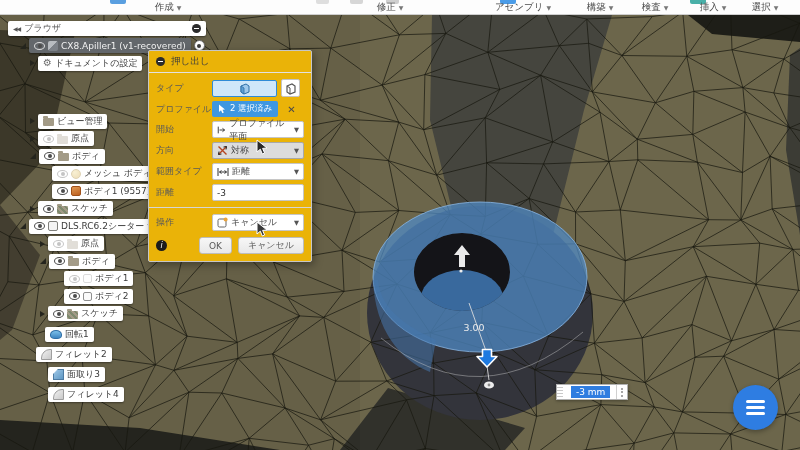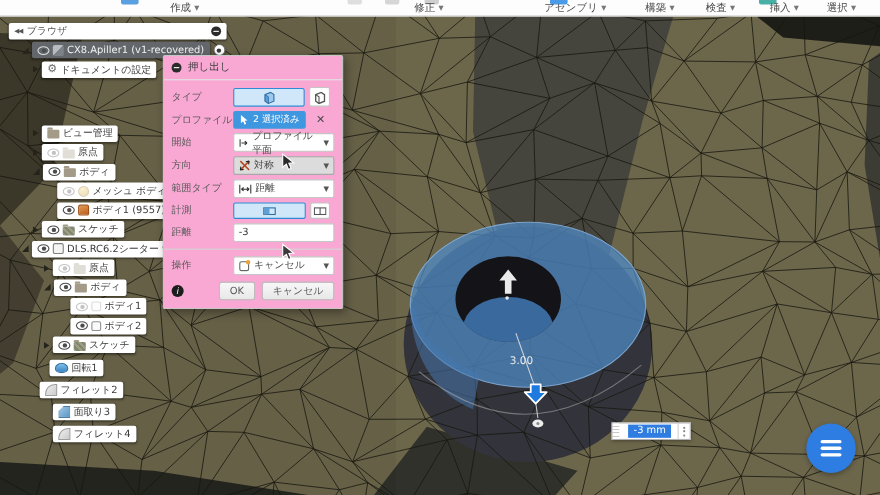--- a/index.html
+++ b/index.html
@@ -56,21 +56,21 @@
   .ico-fil { width:11px; height:11px; background:linear-gradient(135deg,#f2f2f2,#c9c9c9); border:1px solid #9e9e9e;
              border-top-left-radius:9px; }
   .ico-cha { width:11px; height:11px; background:linear-gradient(135deg,#9ec7e6,#5e97c4); border:1px solid #4d7ba3;
              clip-path:polygon(45% 0,100% 0,100% 100%,0 100%,0 45%); }
   .radio { width:11px; height:11px; border-radius:50%; background:#fff; border:1px solid #6b6b6b;
            box-shadow:0 1px 2px rgba(0,0,0,.4); position:relative; flex:none; }
   .radio::after { content:''; position:absolute; left:50%; top:50%; transform:translate(-50%,-50%);
                   width:4px; height:4px; border-radius:50%; background:#3a3a3a; }
 
   
-  #dialog { position:absolute; left:148px; top:50px; width:164px; background:#f9a8d4;
+  #dialog { position:absolute; left:148px; top:50px; width:164px; background:#eab308;
             border:1px solid #c6c6c6; border-radius:2px; box-shadow:2px 3px 9px rgba(0,0,0,.35);
             z-index:25; font-size:9px; color:#4a4a4a; }
   .dlg-h { display:flex; align-items:center; gap:6px; padding:4px 7px; border-bottom:1px solid #e2e2e2;
            font-size:9.5px; color:#3d3d3d; }
   .dlg-b { padding:6px 7px 7px; }
   .frow { display:flex; align-items:center; margin-bottom:4px; }
   .frow .lab { width:56px; flex:none; color:#5a5a5a; }
   .ticon { width:19px; height:18px; border:1px solid #c4c4c4; border-radius:2px; background:#fff;
            display:flex; align-items:center; justify-content:center; margin-right:4px; }
   .ticon.sel { background:#cfe7f9; border-color:#2f8bd6; }
@@ -386,35 +386,20 @@
         <span class="lab">範囲タイプ</span>
         <span class="sel">
           <svg width="12" height="10" viewBox="0 0 12 10">
             <path d="M1,1 V9 M11,1 V9 M2.5,5 H9.5 M2.5,5 l2,-1.5 M2.5,5 l2,1.5 M9.5,5 l-2,-1.5 M9.5,5 l-2,1.5" stroke="#333" stroke-width="1" fill="none"></path>
           </svg>
           <span>距離</span>
           <span class="car">▼</span>
           </span>
       </div>
       <div class="frow">
-        <span class="lab">計測</span>
-        <span class="ticon sel" style="width:18px;height:15px;">
-          <svg width="12" height="8" viewBox="0 0 12 8">
-            <rect x="0.8" y="1" width="10.4" height="6" fill="none" stroke="#2a6ea8" stroke-width="1"></rect>
-            <rect x="0.8" y="1" width="5.2" height="6" fill="#5f9fd4"></rect>
-          </svg>
-          </span>
-        <span class="ticon" style="width:18px;height:15px;">
-          <svg width="12" height="8" viewBox="0 0 12 8">
-            <rect x="0.8" y="1" width="10.4" height="6" fill="none" stroke="#555" stroke-width="1"></rect>
-            <line x1="6" y1="1" x2="6" y2="7" stroke="#555" stroke-width="1"></line>
-          </svg>
-          </span>
-      </div>
-      <div class="frow">
         <span class="lab">距離</span>
         <input class="inp" readonly="" value="-3" style="">
       </div>
       <div class="dlg-div"></div>
       <div class="frow">
         <span class="lab">操作</span>
         <span class="sel">
           <svg width="11" height="11" viewBox="0 0 11 11">
             <rect x="1" y="2" width="8" height="8" rx="1.5" fill="#fff" stroke="#666" stroke-width="1"></rect>
             <circle cx="8.6" cy="2.4" r="2" fill="#e8a33d"></circle>

